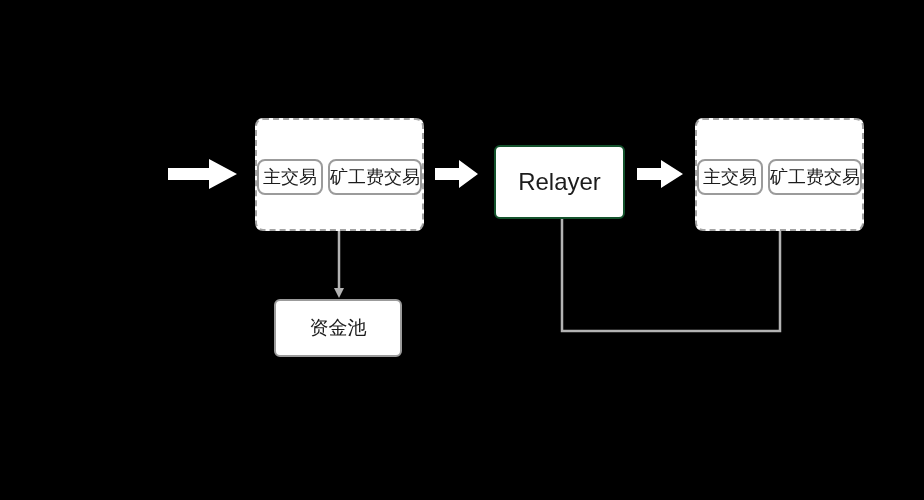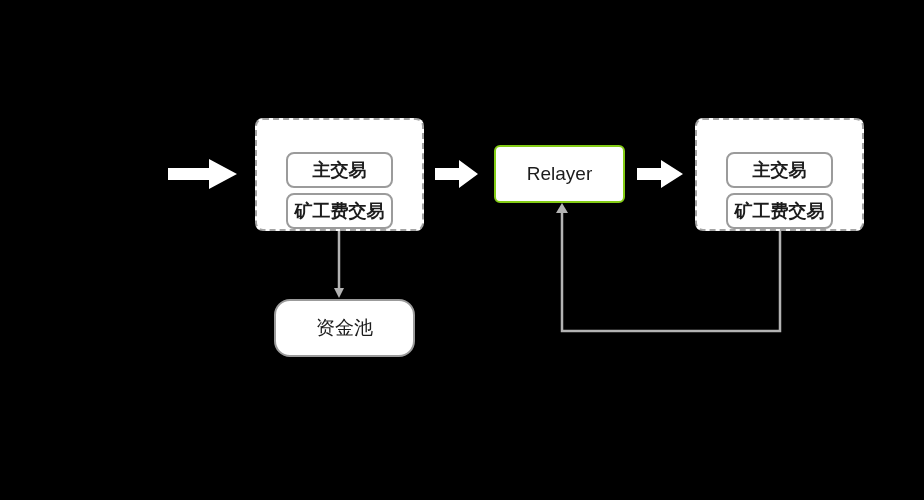--- a/index.html
+++ b/index.html
@@ -32,53 +32,51 @@
     font-size: 20px;
   }
   .dashed-group {
     position: absolute;
     background: #ffffff;
     box-sizing: border-box;
     border: 2px dashed #a4a4a4;
     border-radius: 8px;
     width: 169px; height: 113px;
     display: flex;
-    flex-direction: column;
     align-items: center;
-    justify-content: flex-end;
+    justify-content: space-between;
     padding-top: 4px;
     gap: 5px;
-    font-weight: bold;
   }
   #source-group { left: 255px; top: 118px; }
   #dest-group   { left: 695px; top: 118px; }
   .tx-box {
     box-sizing: border-box;
     width: 107px; height: 36px;
     background: #ffffff;
     border: 2px solid #9b9b9b;
     border-radius: 8px;
     display: flex;
     align-items: center;
     justify-content: center;
     font-size: 18px;
     white-space: nowrap;
   }
   #relayer-box {
     left: 494px; top: 145px;
-    width: 131px; height: 58px;
-    border: 2px solid #84cc16;
+    width: 131px; height: 74px;
+    border: 2px solid #14532d;
     border-radius: 6px;
-    font-size: 19px;
+    font-size: 24px;
   }
   #fund-pool-box {
     left: 274px; top: 299px;
-    width: 141px; height: 58px;
+    width: 128px; height: 58px;
     border: 2px solid #9b9b9b;
-    border-radius: 16px;
+    border-radius: 6px;
     font-size: 19px;
   }
   #edges-svg {
     position: absolute;
     left: 0; top: 0;
     width: 924px; height: 500px;
   }
 </style>
 </head>
 <body>

